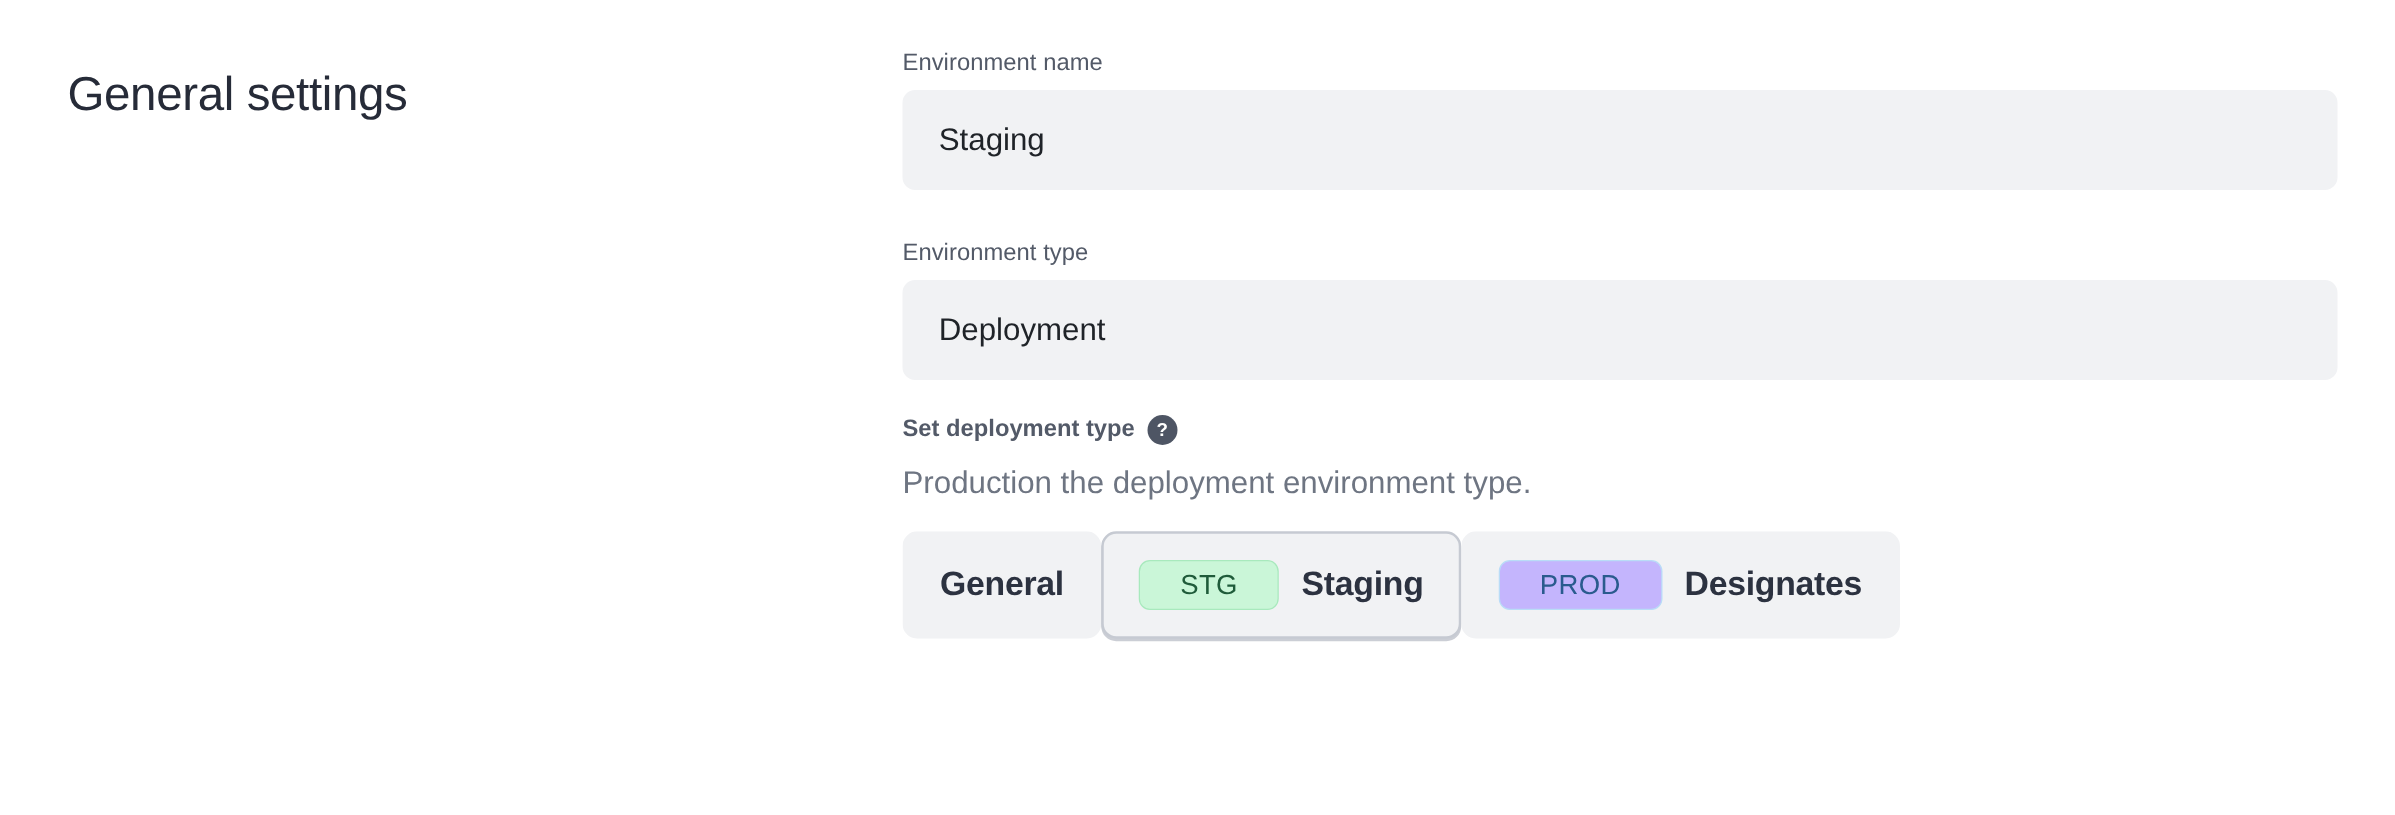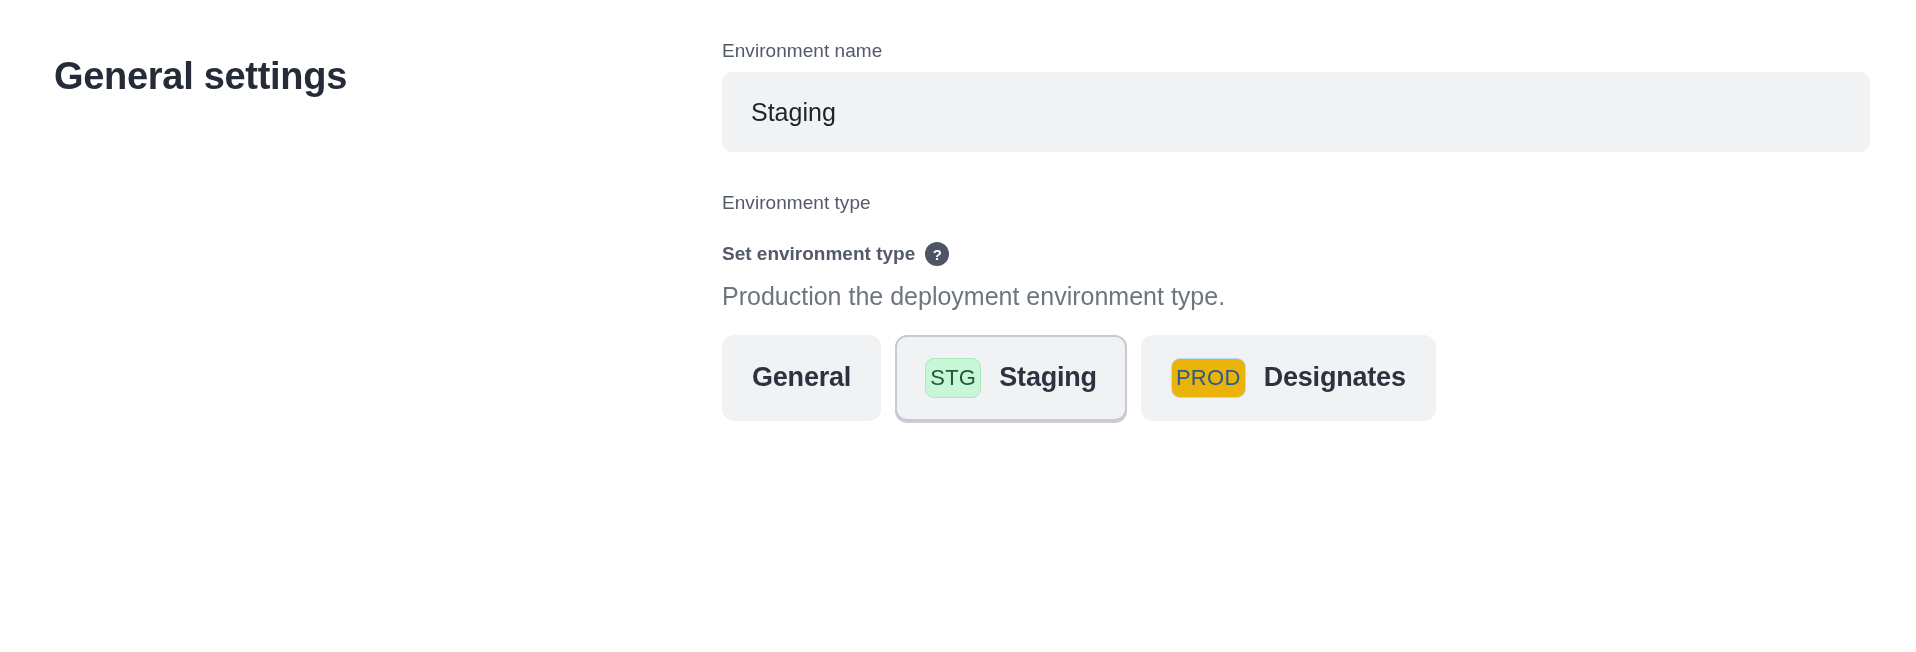--- a/index.html
+++ b/index.html
@@ -22,21 +22,21 @@
     box-sizing: border-box;
   }
 
   
   .section-heading {
     position: absolute;
     left: 54px;
     top: 28px;
     font-size: 38px;
     line-height: 1.25;
-    font-weight: 700;
+    font-weight: 400;
     letter-spacing: -0.3px;
     color: #262b38;
     white-space: nowrap;
   }
 
   
   .form-col {
     position: absolute;
     left: 722px;
     top: 40px;
@@ -115,21 +115,20 @@
     font-size: 25px;
     line-height: 1.3;
     color: #6e7582;
     margin: 14px 0 0 0;
   }
 
   
   .segmented {
     display: flex;
     align-items: flex-end;
-    gap: 14px;
     margin-top: 22px;
   }
 
   .seg-btn {
     box-sizing: border-box;
     display: flex;
     align-items: center;
     gap: 18px;
     background: #f1f2f4;
     border: 2px solid transparent;
@@ -152,36 +151,36 @@
     white-space: nowrap;
     letter-spacing: -0.2px;
   }
 
   .seg-badge {
     display: inline-flex;
     align-items: center;
     justify-content: center;
     border-radius: 9px;
     border: 1px solid transparent;
-    padding: 8px 4px;
+    padding: 8px 32px;
     font-size: 22px;
     line-height: 1;
     font-weight: 400;
     letter-spacing: 0.3px;
     white-space: nowrap;
   }
 
   .badge-stg {
     background: #caf6d8;
     border-color: #a8e9bd;
     color: #1f5b3a;
   }
 
   .badge-prod {
-    background: #eab308;
+    background: #c4b5fd;
     border-color: #b9dcf7;
     color: #2a5b8e;
   }
 </style>
 </head>
 <body>
 
 <div class="page">
 
   <h1 class="section-heading">General settings</h1>
@@ -190,25 +189,26 @@
 
     <div class="field">
       <label class="field-label">Environment name</label>
       <input class="text-input" type="text" value="Staging" style="">
     </div>
 
     <div class="field-gap"></div>
 
     <div class="field">
       <label class="field-label">Environment type</label>
+      <input class="text-input" type="text" value="Deployment" style="">
     </div>
 
     <div class="field">
       <div class="sub-label-row">
-        <span class="sub-label">Set environment type</span>
+        <span class="sub-label">Set deployment type</span>
         <span class="help-icon">?</span>
       </div>
       <p class="sub-help-text">Production the deployment environment type.</p>
 
       <div class="segmented">
 
         <button class="seg-btn">
           <span class="seg-label">General</span>
         </button>
 

